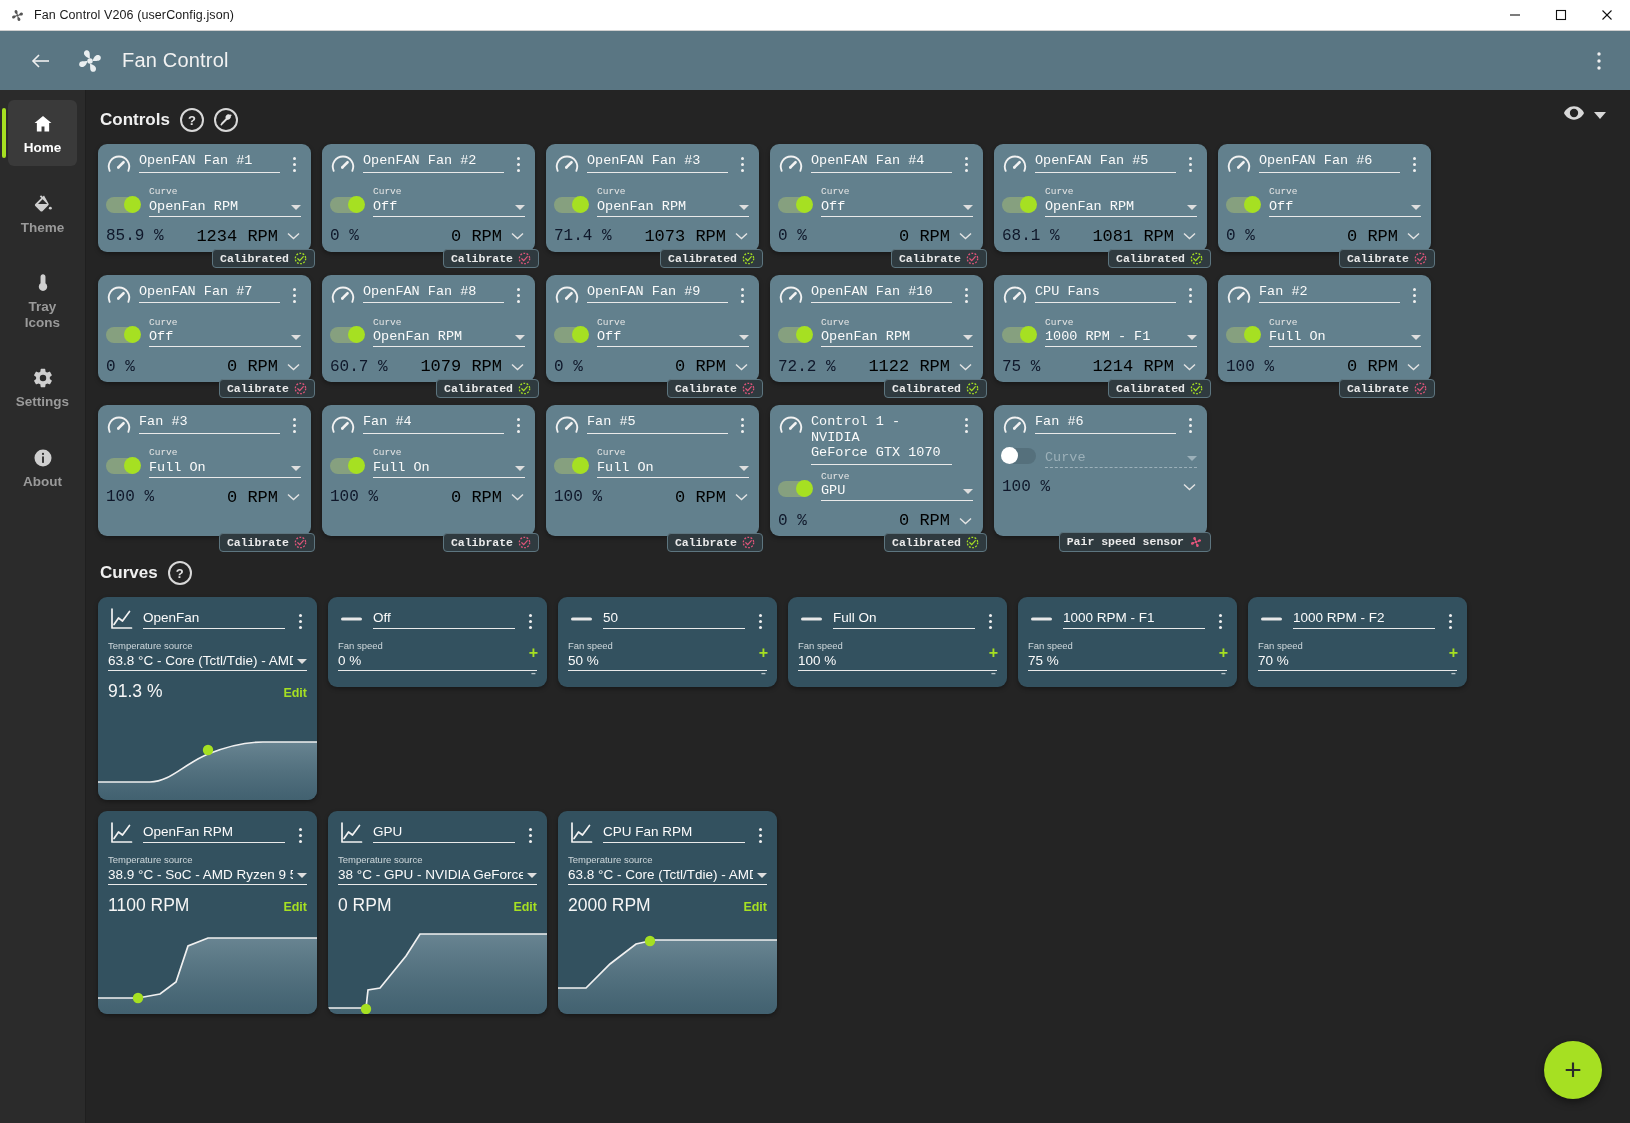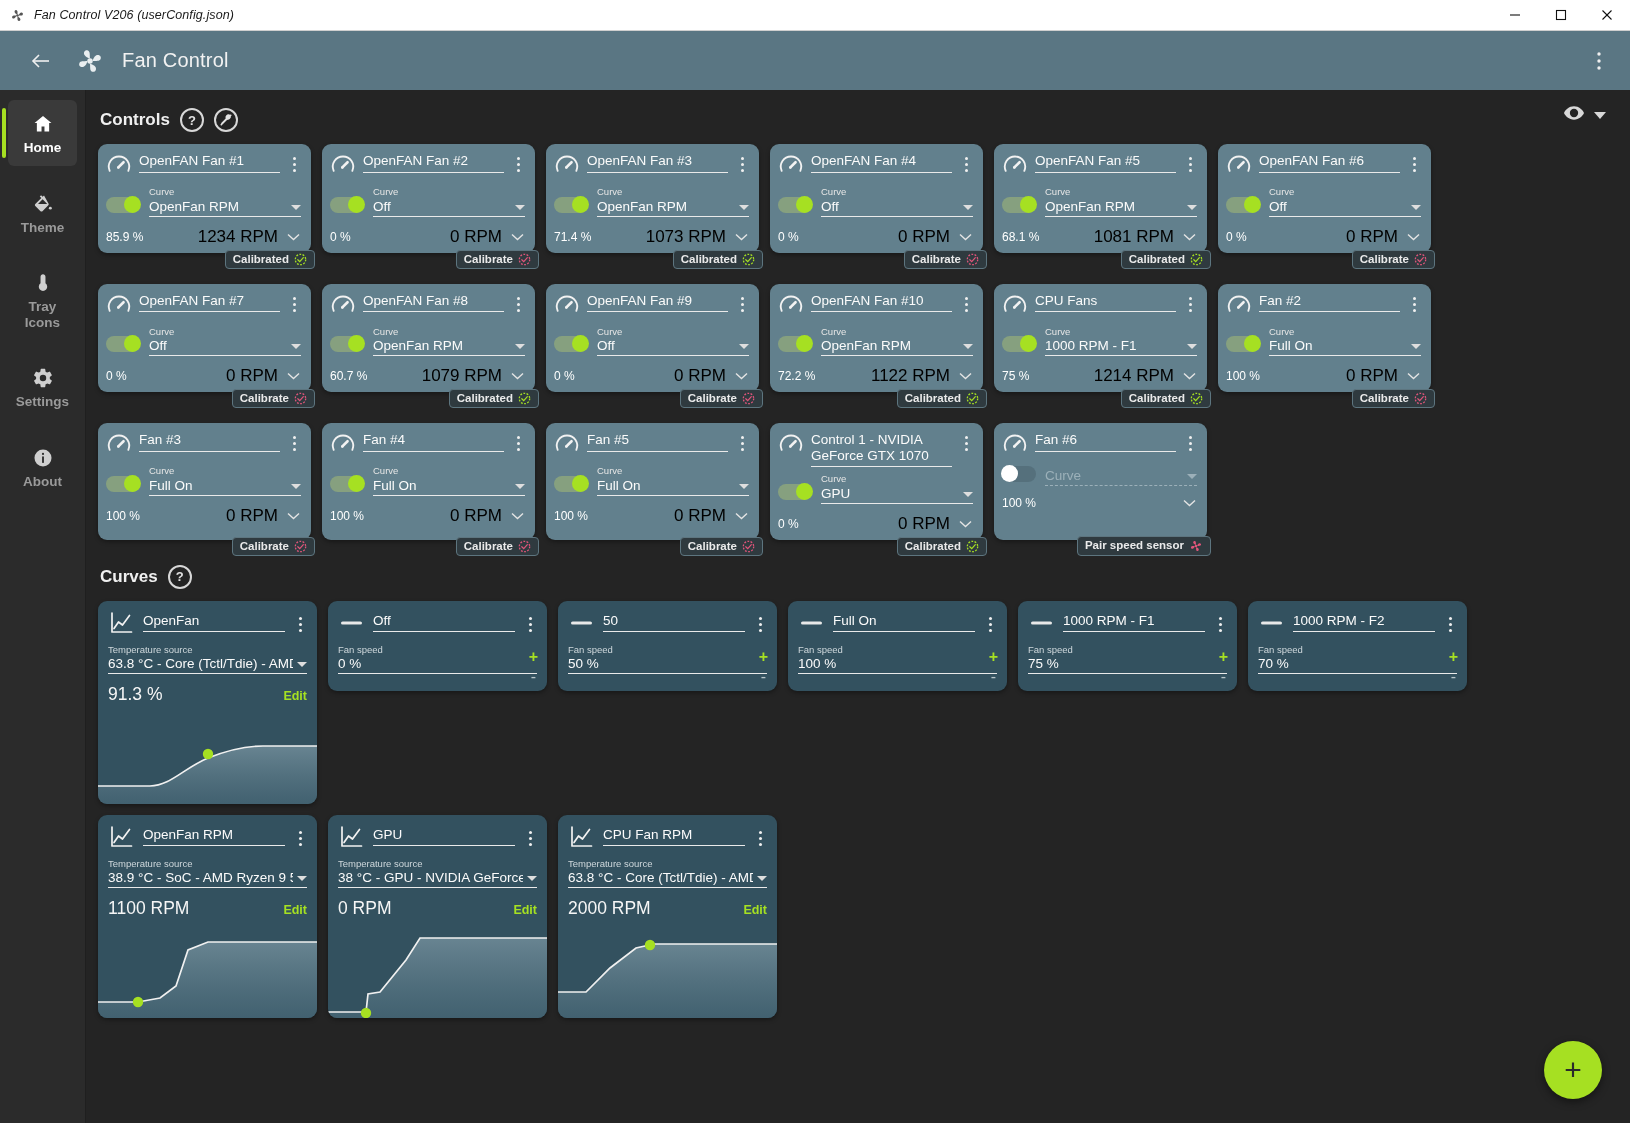--- a/index.html
+++ b/index.html
@@ -7,21 +7,21 @@
   body {
     font-family: "Liberation Sans", sans-serif;
     background: #242424;
     color: #e8e8e8;
     -webkit-font-smoothing: antialiased;
   }
 
   
   .titlebar {
     height: 31px; background: #ffffff; color: #1a1a1a;
-    display: flex; align-items: center; border-bottom: 1px solid #cfcfcf; font-style: italic;
+    display: flex; align-items: center; border-bottom: 1px solid #cfcfcf;
   }
   .titlebar .tb-icon { width: 34px; display: flex; align-items: center; justify-content: center; }
   .titlebar .tb-title { font-size: 12.5px; letter-spacing: .1px; }
   .titlebar .tb-spacer { flex: 1; }
   .win-btn {
     width: 46px; height: 31px; display: flex; align-items: center; justify-content: center;
   }
   .win-btn svg { display: block; }
 
   
@@ -63,21 +63,21 @@
   .circle-btn {
     width: 24px; height: 24px; border-radius: 50%; border: 2px solid #d8d8d8;
     display: flex; align-items: center; justify-content: center;
     font-size: 13px; font-weight: 700; color: #e2e2e2;
   }
   .eye-row {
     position: absolute; right: 24px; top: 16px; display: flex; align-items: center; gap: 10px;
   }
 
   
-  .controls-grid { display: flex; flex-wrap: wrap; gap: 12px 11px; width: 1420px; }
+  .controls-grid { display: flex; flex-wrap: wrap; gap: 4px 11px; width: 1420px; font-family: Liberation Mono, monospace; }
 
   .ctrl-card {
     width: 213px; min-height: 96px; background: #62808d; border-radius: 9px;
     padding: 9px 10px 6px 8px; position: relative; margin-bottom: 19px;
     box-shadow: 0 2px 4px rgba(0,0,0,.35);
   }
   .ctrl-top { display: flex; align-items: flex-start; gap: 7px; }
   .gauge-ico { width: 26px; height: 26px; flex: 0 0 26px; margin-top: 1px; }
   .ctrl-name-wrap { flex: 1; min-width: 0; }
   .ctrl-name {
@@ -103,21 +103,21 @@
   .curve-val-row { display: flex; align-items: flex-end; gap: 4px; border-bottom: 1px solid #eaeaea; padding-bottom: 2px; }
   .curve-val { flex: 1; font-size: 13.5px; color: #fbfbfb; white-space: nowrap; overflow: hidden; }
   .caret-dn { width: 0; height: 0; border-left: 5px solid transparent; border-right: 5px solid transparent; border-top: 5px solid #dedede; margin-bottom: 4px; }
 
   .ctrl-card.disabled .curve-lab { color: #9cb0b9; }
   .ctrl-card.disabled .curve-val-row { border-bottom: 1px dashed #9cb0b9; }
   .ctrl-card.disabled .curve-val { color: #9cb0b9; }
   .ctrl-card.disabled .caret-dn { border-top-color: #9cb0b9; }
 
   .ctrl-bot { display: flex; align-items: center; margin-top: 10px; }
-  .ctrl-pct { font-size: 12px; color: #ffffff; }
+  .ctrl-pct { font-size: 16px; color: #0f172a; }
   .ctrl-rpm { margin-left: auto; font-size: 17px; color: #000000; }
   .chev-dn { width: 16px; margin-left: 7px; display: flex; align-items: center; justify-content: center; }
 
   .badge {
     position: absolute; right: -4px; bottom: -16px; background: #2f3a3f;
     border: 1px solid #5d757f; border-radius: 4px; padding: 2px 7px;
     font-size: 11.5px; font-weight: 700; color: #eaeaea;
     display: flex; align-items: flex-start; gap: 5px; white-space: nowrap;
   }
   .badge.pair { right: -4px; bottom: -16px; }

